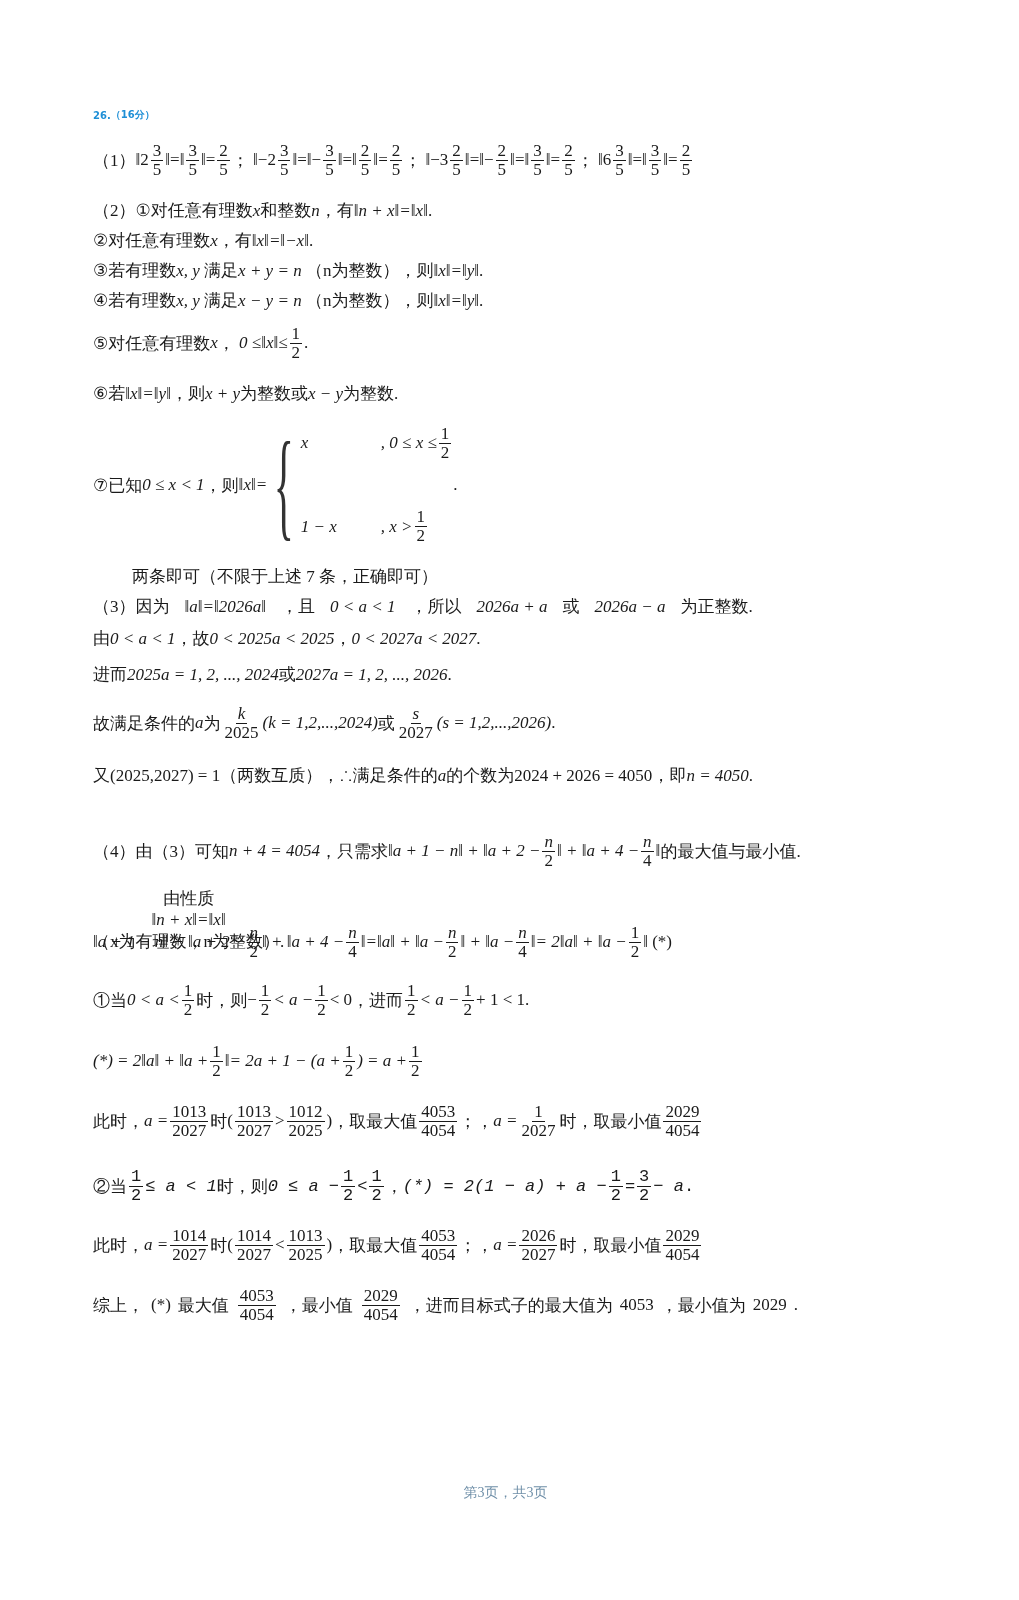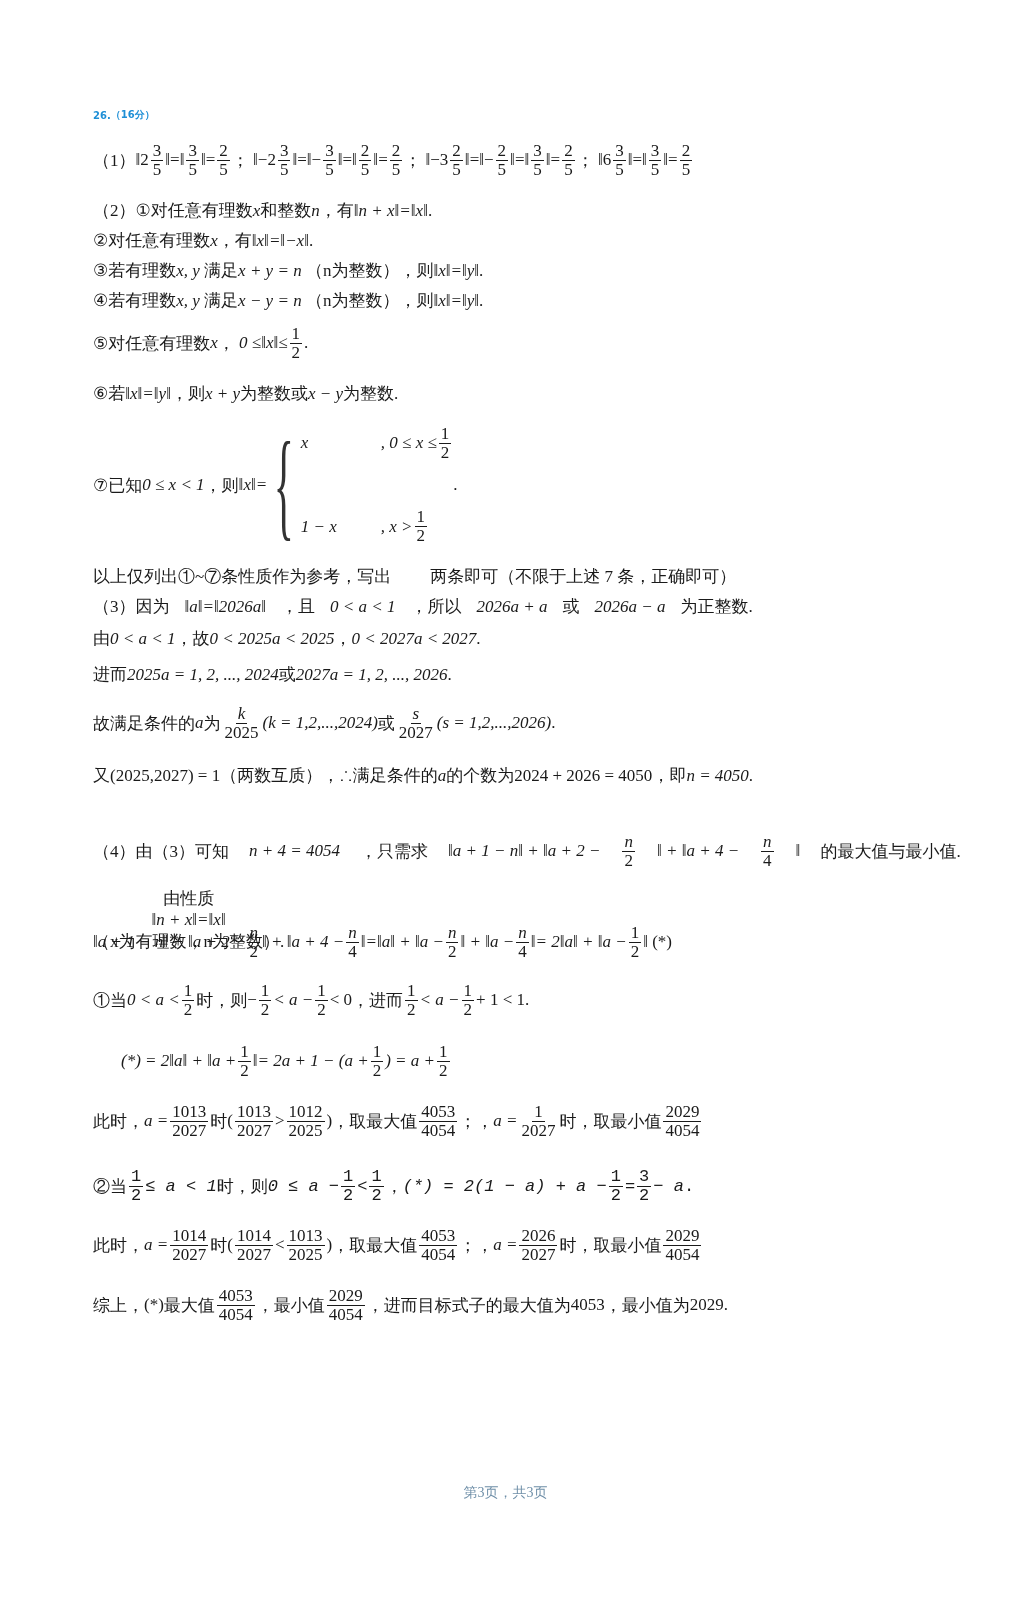--- a/index.html
+++ b/index.html
@@ -190,21 +190,20 @@
         <span class="frac">
             <span class="num">1</span>
             <span class="den">2</span>
           </span>
       </span>
     </span>
   </span>
   <span>.</span>
 </div>
 <div class="line" style="top:565px;">
-  <span>以上仅列出①~⑦条性质作为参考，写出</span>
     <span class="bold">两条</span>
     <span>即可（不限于上述 7 条，正确即可）</span>
 </div>
 
 <div class="line" style="top:595px;gap:15px;">
   <span>（3）因为</span>
   <span class="it">‖a‖=‖2026a‖</span>
   <span>，且</span>
   <span class="it">0 &lt; a &lt; 1</span>
   <span>，所以</span>
@@ -251,21 +250,21 @@
   <span>(2025,2027) = 1</span>
   <span>（两数互质），∴满足条件的</span>
   <span class="it">a</span>
   <span>的个数为</span>
   <span>2024 + 2026 = 4050</span>
   <span>，即</span>
   <span class="it">n = 4050</span>
   <span>.</span>
 </div>
 
-<div class="line" style="top:833px;gap:20px;">
+<div class="line" style="top:833px;">
   <span>（4）由（3）可知</span>
   <span class="it">n + 4 = 4054</span>
   <span>，只需求</span>
   <span class="it">‖a + 1 − n‖ + ‖a + 2 −</span>
   <span class="frac">
       <span class="num it">n</span>
       <span class="den">2</span>
     </span>
   <span class="it">‖ + ‖a + 4 −</span>
   <span class="frac">
@@ -333,21 +332,21 @@
       <span class="den">2</span>
     </span>
   <span class="it">&lt; a −</span>
   <span class="frac">
       <span class="num">1</span>
       <span class="den">2</span>
     </span>
   <span>+ 1 &lt; 1</span>
   <span>.</span>
 </div>
-<div class="line" style="top:1043px;margin-left:28px;">
+<div class="line" style="top:1043px;">
   <span class="it">(*) = 2‖a‖ + ‖a +</span>
   <span class="frac">
       <span class="num">1</span>
       <span class="den">2</span>
     </span>
   <span class="it">‖= 2a + 1 − (a +</span>
   <span class="frac">
       <span class="num">1</span>
       <span class="den">2</span>
     </span>
@@ -454,21 +453,21 @@
   <span class="frac">
       <span class="num">2026</span>
       <span class="den">2027</span>
     </span>
   <span>时，取最小值</span>
   <span class="frac">
       <span class="num">2029</span>
       <span class="den">4054</span>
     </span>
 </div>
-<div class="line" style="top:1287px;">
+<div class="line" style="top:1287px;gap:7px;">
   <span>综上，</span>
   <span>(*)</span>
   <span>最大值</span>
   <span class="frac">
       <span class="num">4053</span>
       <span class="den">4054</span>
     </span>
   <span>，最小值</span>
   <span class="frac">
       <span class="num">2029</span>

